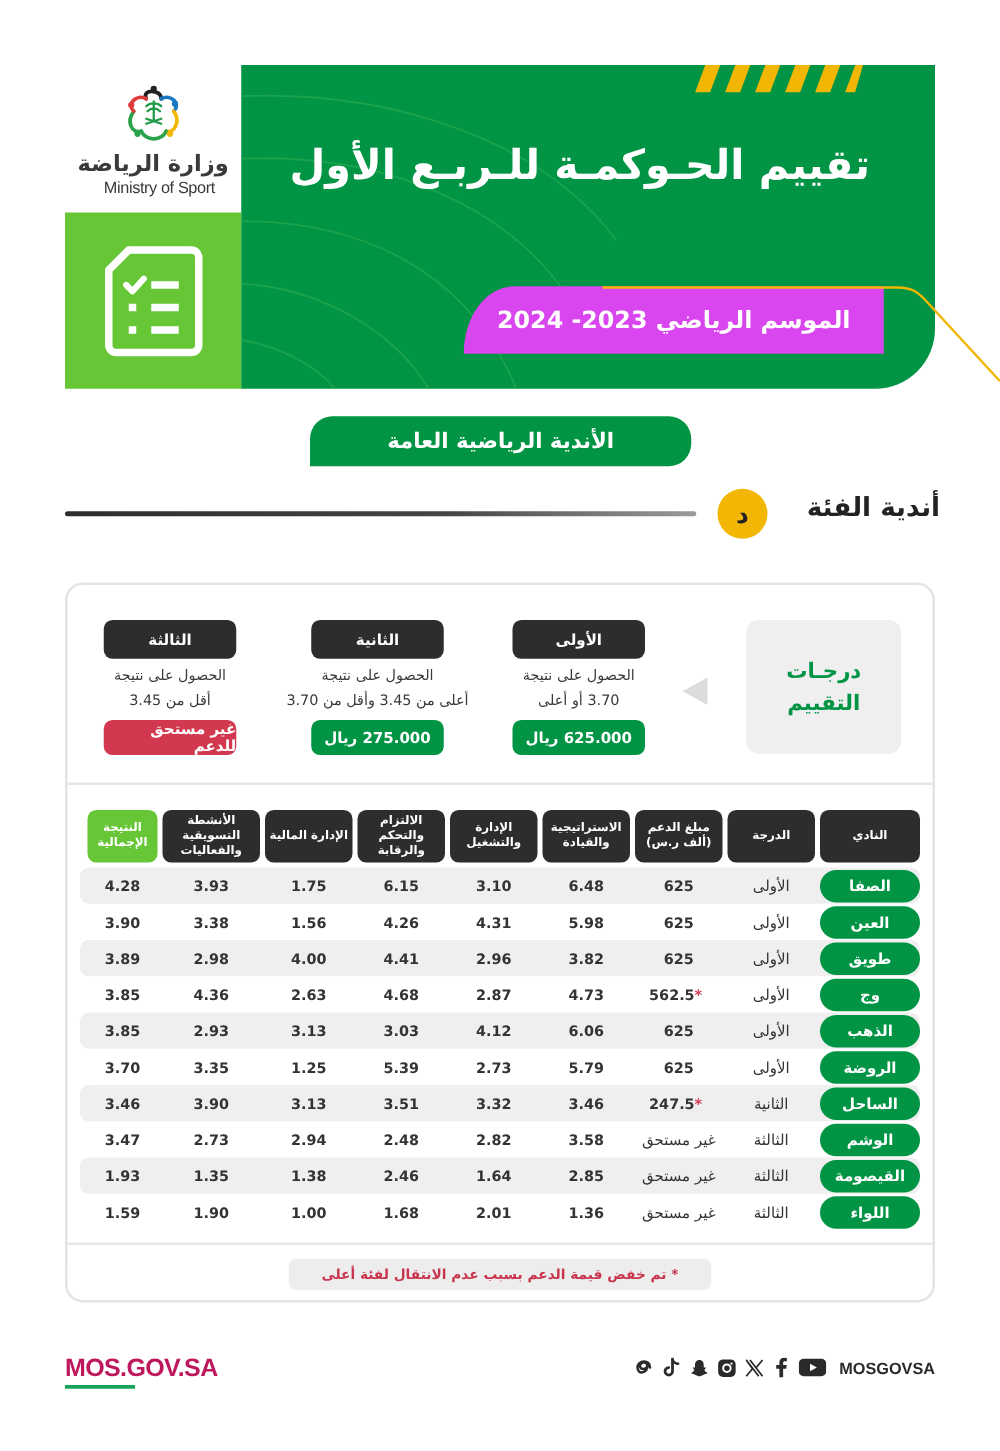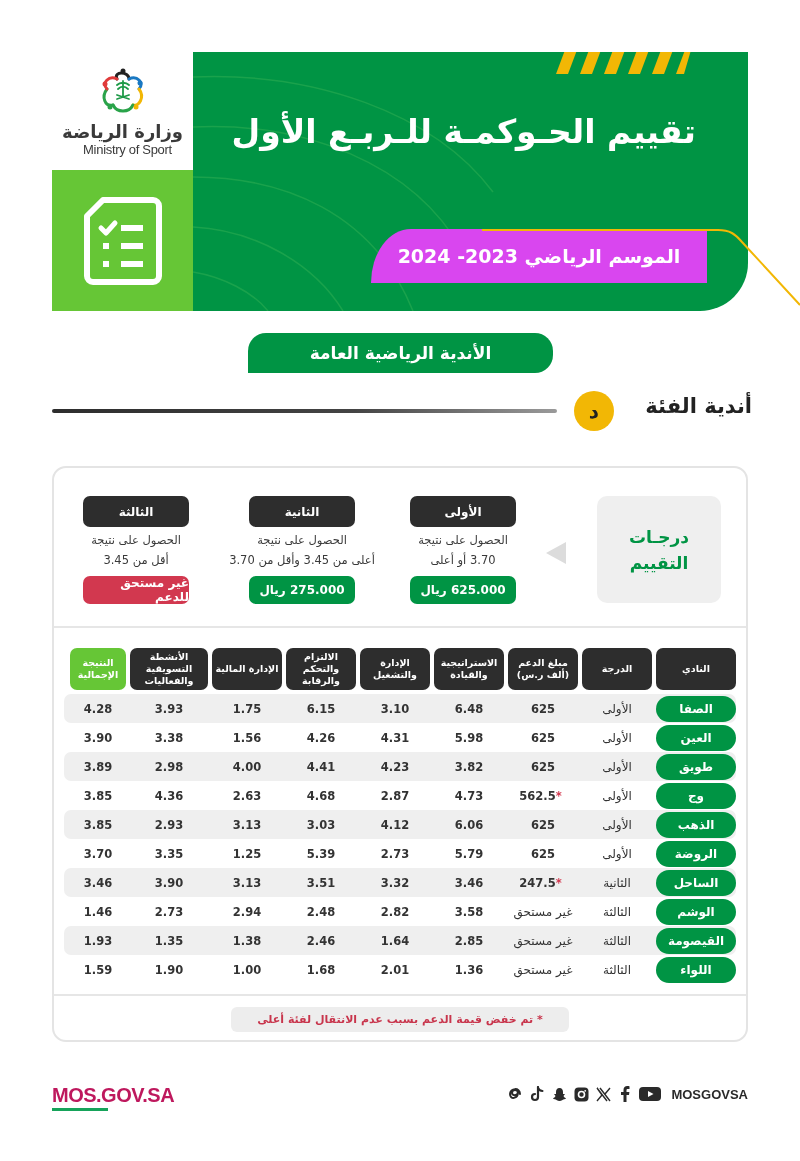--- a/index.html
+++ b/index.html
@@ -216,21 +216,21 @@
         <div class="td" style="width:78px;">3.38</div>
         <div class="td" style="width:56px;">3.90</div>
       </div>
       <div class="tr shade">
         <div style="width:80px;">
             <div class="club-pill">طويق</div>
           </div>
         <div class="td grade" style="width:70px;">الأولى</div>
         <div class="td support" style="width:70px;"><span>625</span></div>
         <div class="td" style="width:70px;">3.82</div>
-        <div class="td" style="width:70px;">4.23</div>
+        <div class="td" style="width:70px;">2.96</div>
         <div class="td" style="width:70px;">4.41</div>
         <div class="td" style="width:70px;">4.00</div>
         <div class="td" style="width:78px;">2.98</div>
         <div class="td" style="width:56px;">3.89</div>
       </div>
       <div class="tr">
         <div style="width:80px;">
             <div class="club-pill">وج</div>
           </div>
         <div class="td grade" style="width:70px;">الأولى</div>
@@ -285,21 +285,21 @@
         <div style="width:80px;">
             <div class="club-pill">الوشم</div>
           </div>
         <div class="td grade" style="width:70px;">الثالثة</div>
         <div class="td support nonelig" style="width:70px;"><span>غير مستحق</span></div>
         <div class="td" style="width:70px;">3.58</div>
         <div class="td" style="width:70px;">2.82</div>
         <div class="td" style="width:70px;">2.48</div>
         <div class="td" style="width:70px;">2.94</div>
         <div class="td" style="width:78px;">2.73</div>
-        <div class="td" style="width:56px;">1.46</div>
+        <div class="td" style="width:56px;">3.47</div>
       </div>
       <div class="tr shade">
         <div style="width:80px;">
             <div class="club-pill">القيصومة</div>
           </div>
         <div class="td grade" style="width:70px;">الثالثة</div>
         <div class="td support nonelig" style="width:70px;"><span>غير مستحق</span></div>
         <div class="td" style="width:70px;">2.85</div>
         <div class="td" style="width:70px;">1.64</div>
         <div class="td" style="width:70px;">2.46</div>

